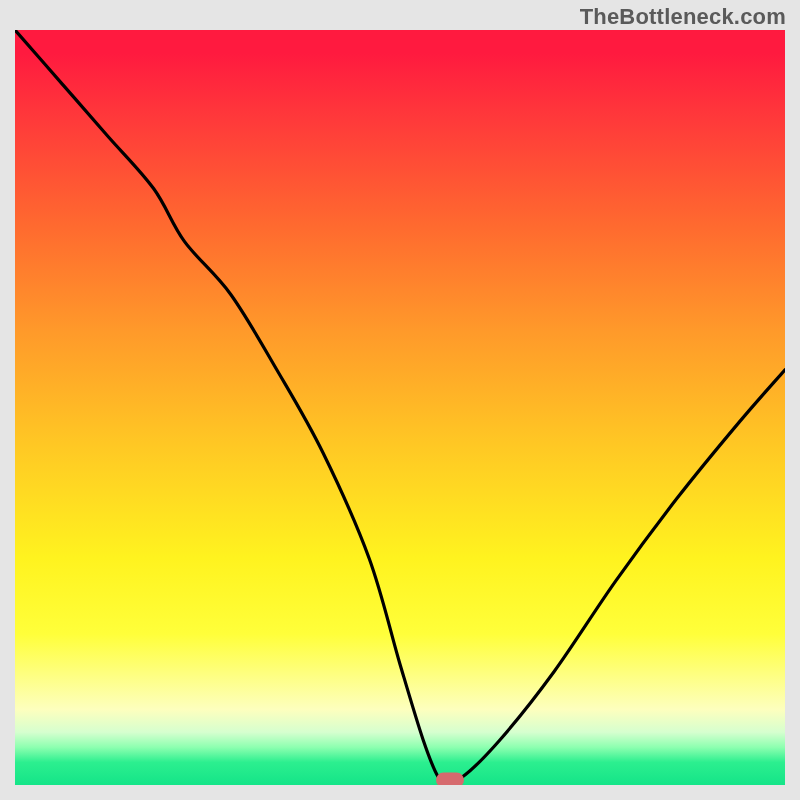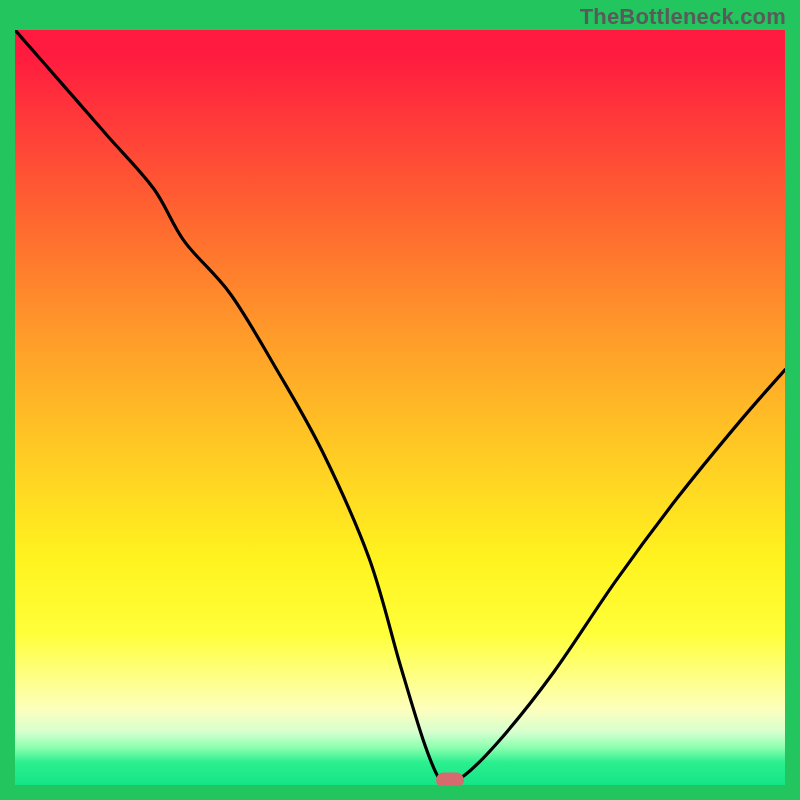--- a/index.html
+++ b/index.html
@@ -8,21 +8,21 @@
     width: 800px;
     height: 800px;
     background: #000;
     font-family: Arial, Helvetica, sans-serif;
     overflow: hidden;
   }
   .frame {
     position: relative;
     width: 800px;
     height: 800px;
-    background: #22c55e;
+    background: #e5e5e5;
   }
   .watermark {
     position: absolute;
     top: 4px;
     right: 14px;
     color: #5a5a5a;
     font-size: 22px;
     font-weight: 600;
     letter-spacing: 0.2px;
     z-index: 10;

